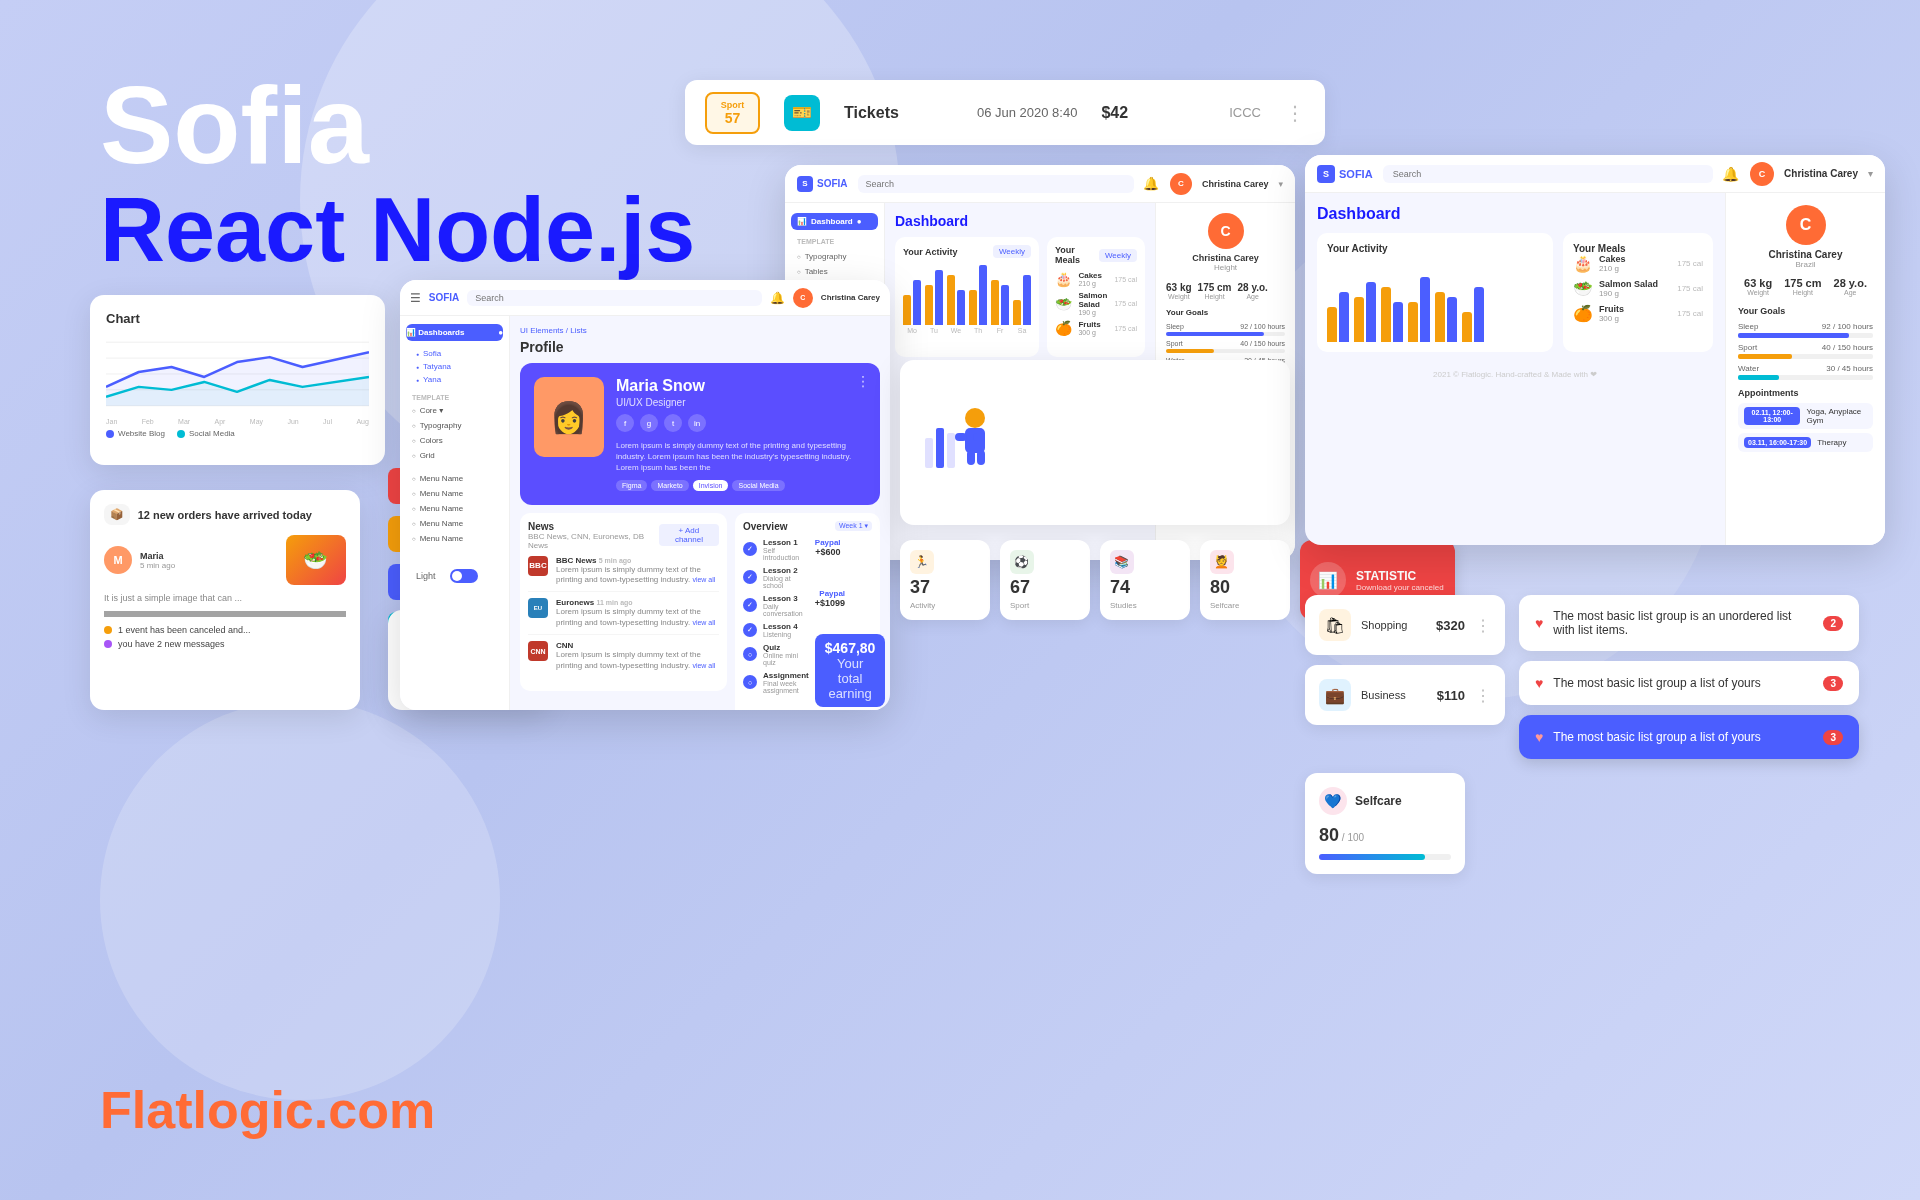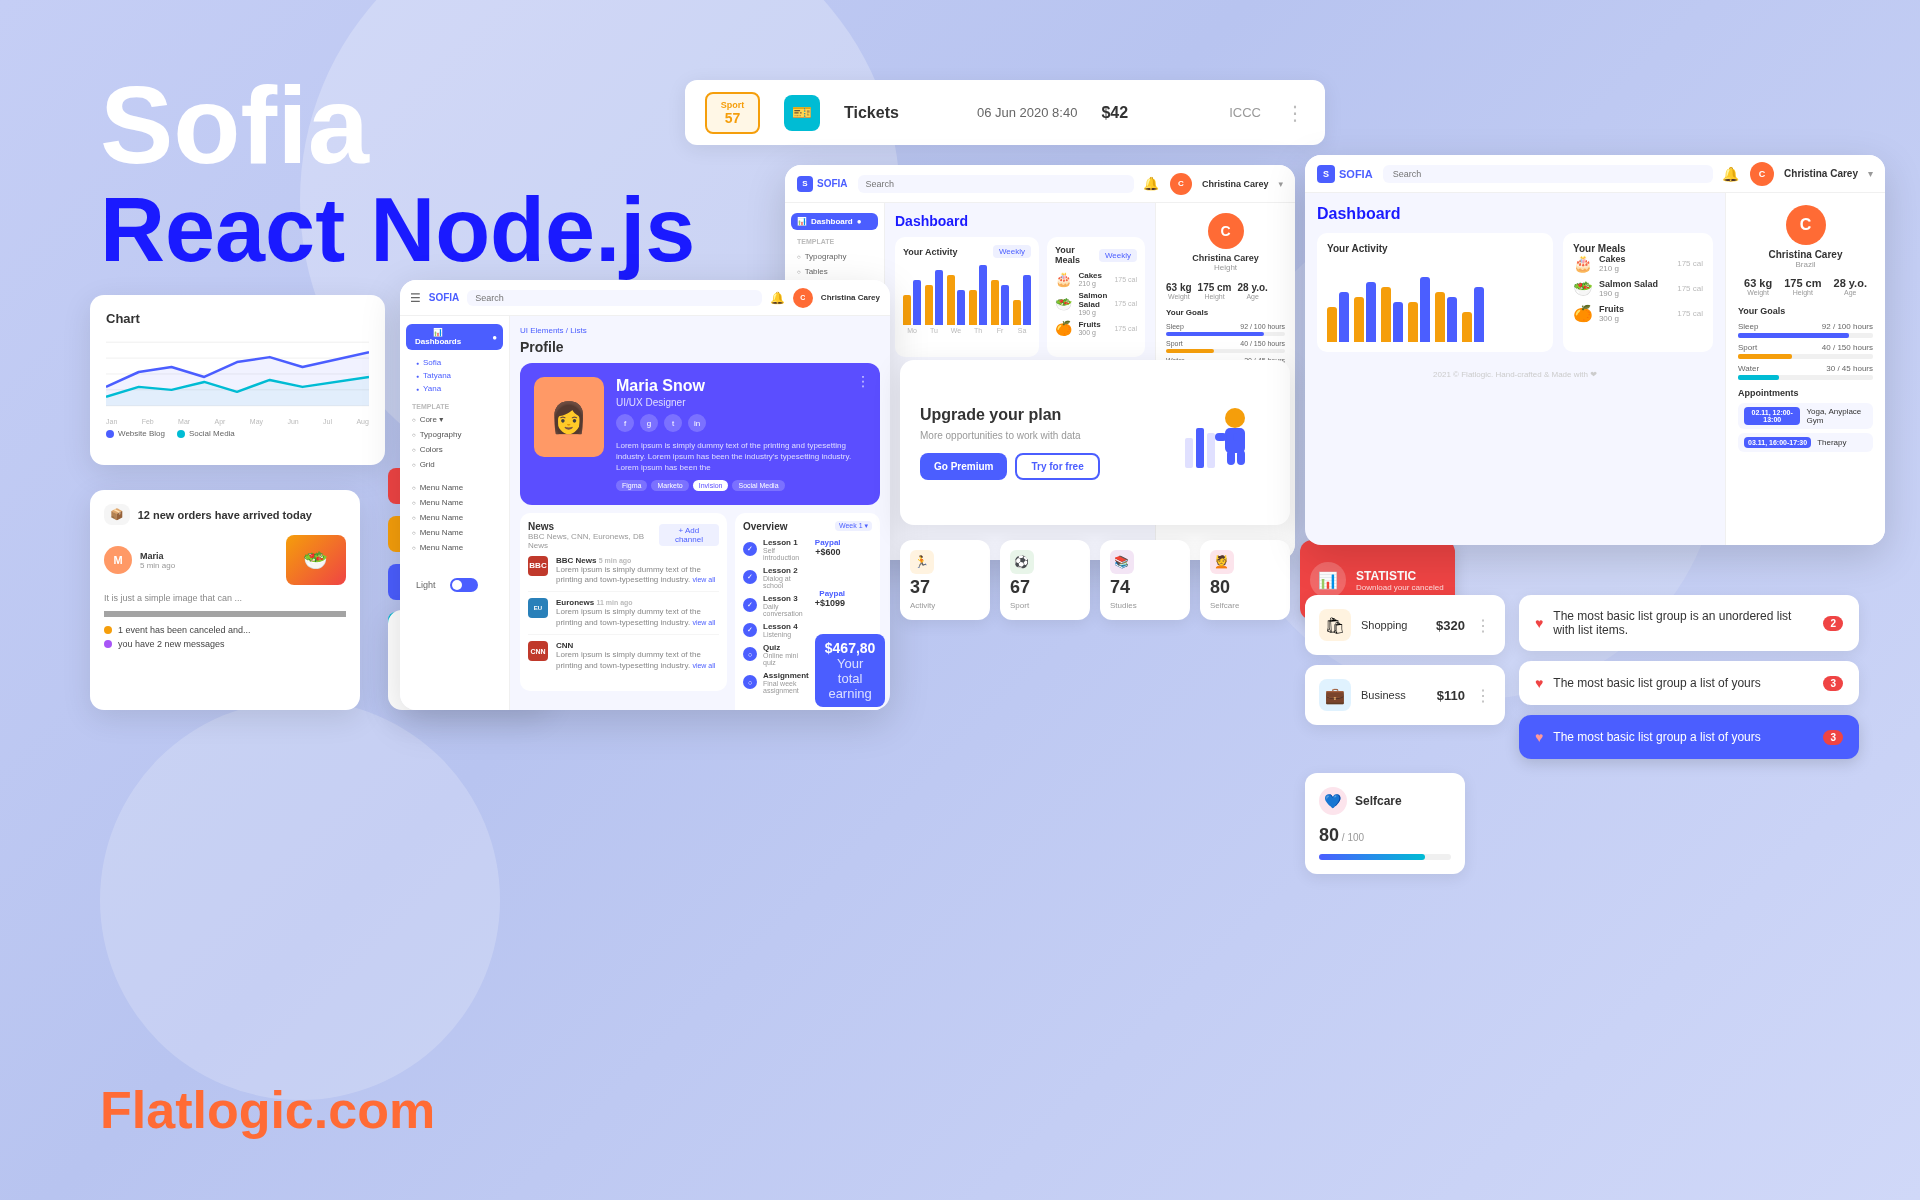--- a/index.html
+++ b/index.html
@@ -311,21 +311,21 @@
     .prof-logo { font-size: 10px; font-weight: 900; color: #4b5eff; }
     .prof-hamburger { font-size: 12px; color: #666; cursor: pointer; }
     .prof-search { flex: 1; background: #f5f6ff; border: none; border-radius: 6px; padding: 3px 8px; font-size: 9px; color: #999; }
     .prof-bell { font-size: 12px; color: #666; }
     .prof-avatar { width: 20px; height: 20px; border-radius: 50%; background: #ff6b35; display: flex; align-items: center; justify-content: center; color: white; font-size: 7px; font-weight: 700; }
     .prof-username { font-size: 8px; font-weight: 600; color: #333; }
 
     
     .prof-body { display: flex; height: calc(100% - 36px); }
     .prof-sidebar { width: 110px; background: white; padding: 8px 6px; border-right: 1px solid #f0f0f0; flex-shrink: 0; }
-    .prof-nav-btn { background: #4b5eff; color: white; border: none; border-radius: 6px; padding: 4px 6px; font-size: 8px; font-weight: 700; margin-bottom: 6px; width: 100%; display: flex; align-items: center; justify-content: space-between; cursor: pointer; gap: 28px; }
+    .prof-nav-btn { background: #4b5eff; color: white; border: none; border-radius: 6px; padding: 4px 0; font-size: 8px; font-weight: 700; margin-bottom: 6px; width: 100%; display: flex; align-items: center; justify-content: space-between; cursor: pointer; gap: 28px; }
     .prof-nav-sub { padding: 2px 10px; font-size: 8px; color: #4b5eff; cursor: pointer; display: flex; align-items: center; gap: 4px; }
     .prof-nav-sub::before { content: '●'; font-size: 5px; }
     .prof-section-label { font-size: 7px; color: #bbb; font-weight: 700; text-transform: uppercase; margin: 8px 0 2px 6px; }
     .prof-sidebar-item { padding: 3px 6px; font-size: 8px; color: #555; cursor: pointer; display: flex; align-items: center; gap: 4px; }
     .prof-sidebar-item::before { content: '○'; font-size: 6px; }
 
     
     .prof-content { flex: 1; padding: 10px; overflow: hidden; }
     .prof-breadcrumb { font-size: 8px; color: #999; margin-bottom: 4px; }
     .prof-breadcrumb span { color: #4b5eff; }
@@ -1044,28 +1044,20 @@
             </div>
           </div>
 
         </div>
       </div>
     </div>
   </div>
 </div>
 
 <div class="card-upgrade">
-  <div class="upgrade-text">
-    <div class="upgrade-title">Upgrade your plan</div>
-    <div class="upgrade-desc">More opportunities to work with data</div>
-    <div class="upgrade-btns">
-      <button class="btn-upgrade-primary">Go Premium</button>
-      <button class="btn-upgrade-secondary">Try for free</button>
-    </div>
-  </div>
   <div class="upgrade-illustration">
 
     <svg viewBox="0 0 90 90" width="90" height="90">
 
       <circle cx="55" cy="20" r="10" fill="#f59e0b"></circle>
       <rect x="45" y="30" width="20" height="25" rx="5" fill="#4b5eff"></rect>
       <rect x="35" y="35" width="12" height="8" rx="4" fill="#4b5eff"></rect>
       <rect x="53" y="35" width="12" height="8" rx="4" fill="#4b5eff"></rect>
       <rect x="47" y="52" width="8" height="15" rx="4" fill="#4b5eff"></rect>
       <rect x="57" y="52" width="8" height="15" rx="4" fill="#4b5eff"></rect>

